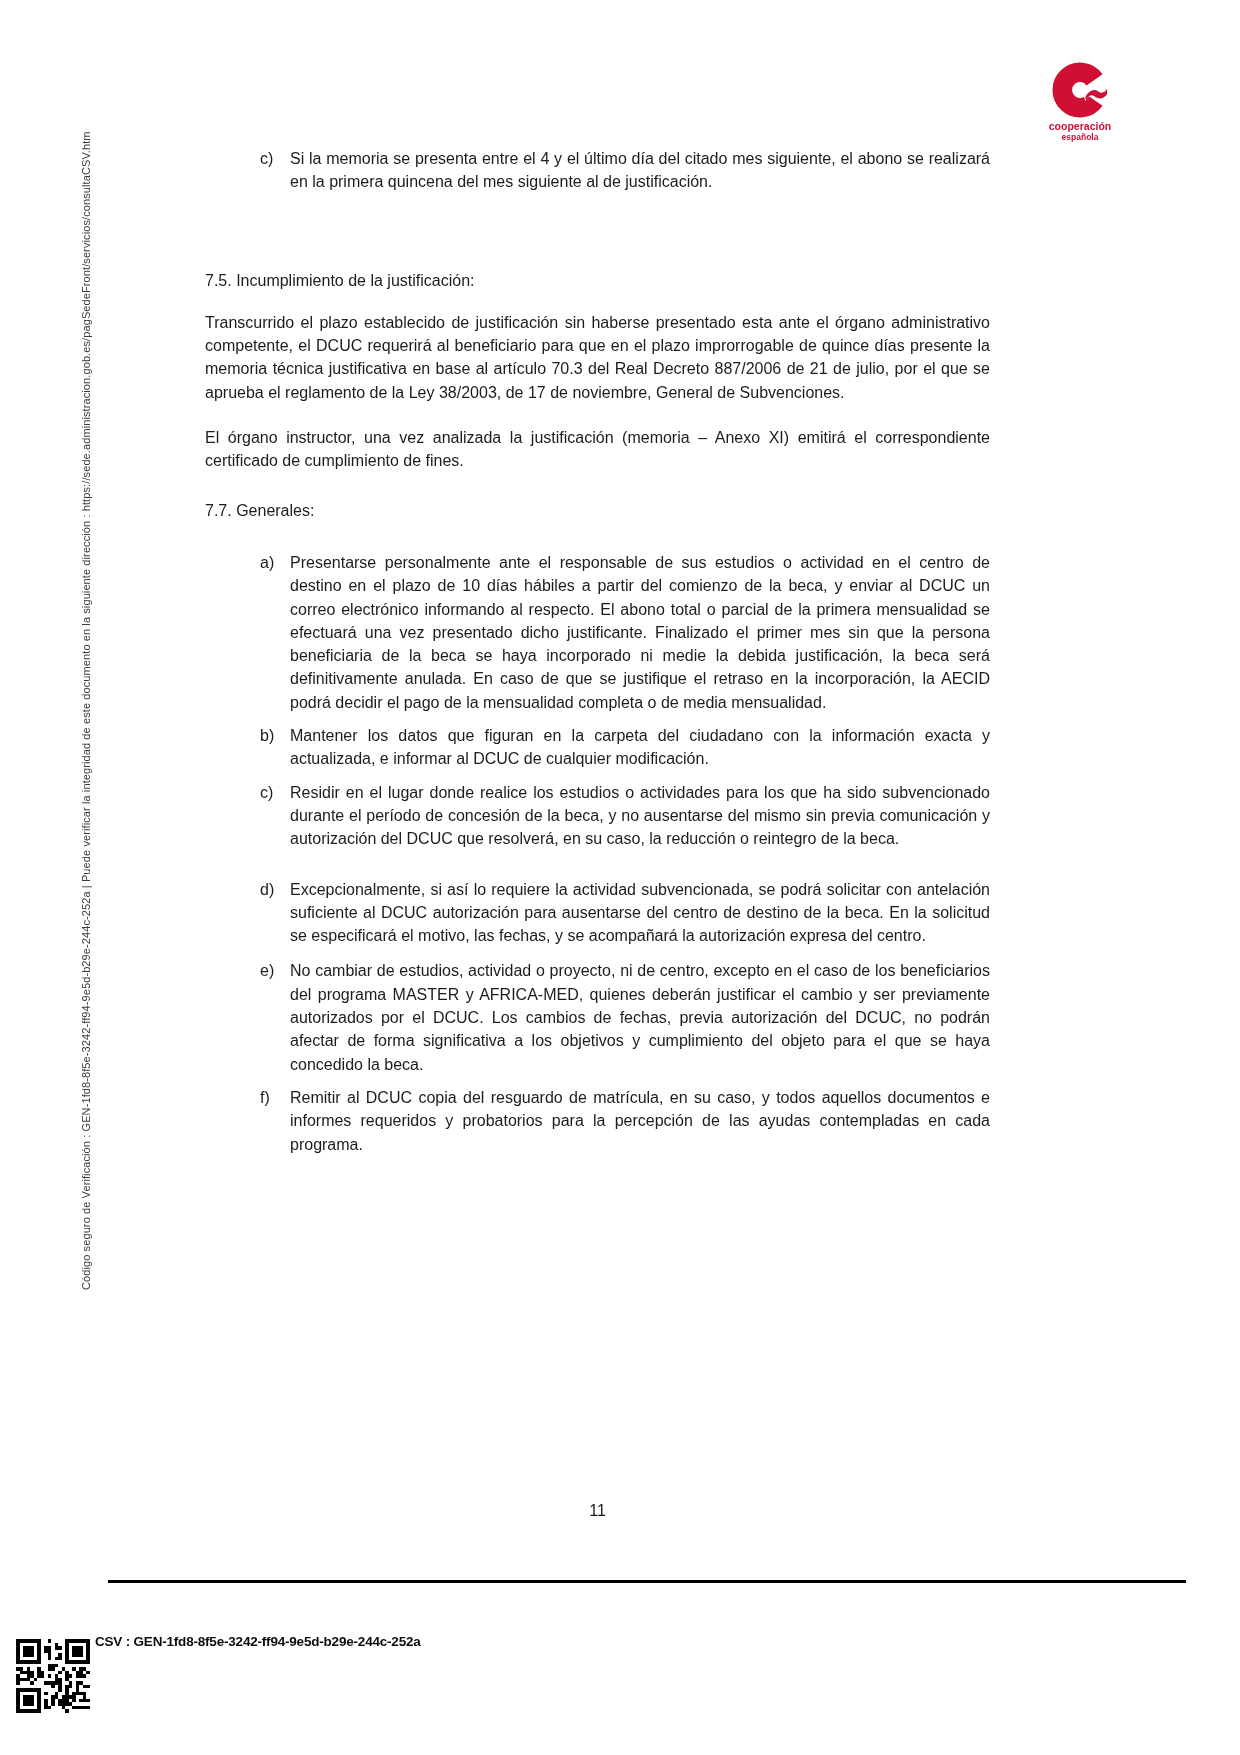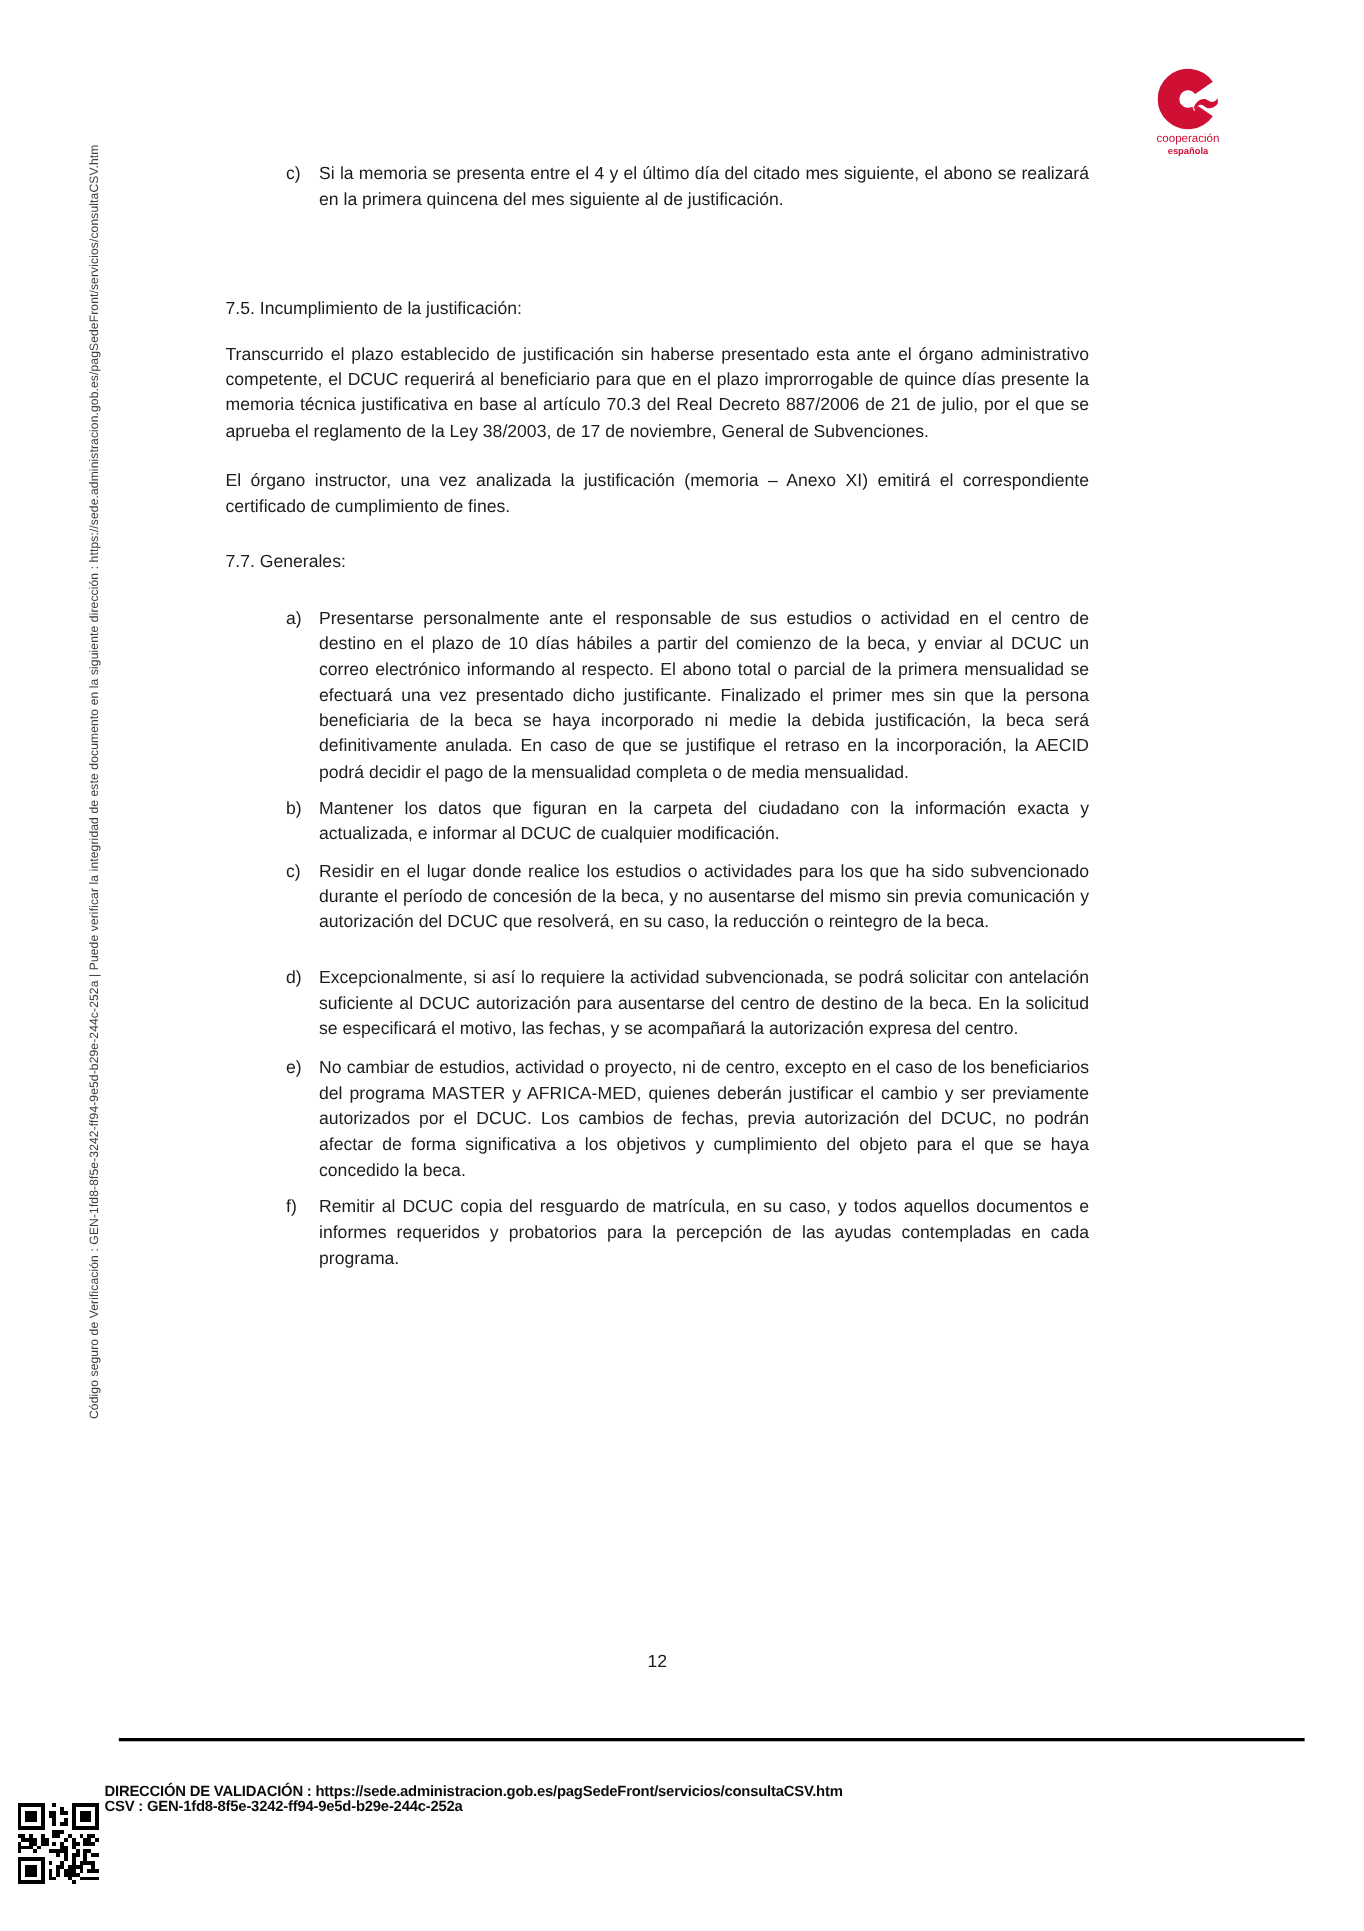--- a/index.html
+++ b/index.html
@@ -31,21 +31,21 @@
   .logo {
     position: absolute;
     left: 1040px;
     top: 62px;
     width: 80px;
     text-align: center;
   }
   .logo svg { display: block; margin: 0 auto; }
   .logo .l1 {
     font-size: 10.5px;
-    font-weight: normal;
+    font-weight: bold;
     color: #d00f35;
     line-height: 11px;
     margin-top: 3px;
   }
   .logo .l2 {
     font-size: 8.5px;
     font-weight: bold;
     color: #d00f35;
     line-height: 10px;
   }
@@ -170,25 +170,24 @@
     <div class="li">
       <span class="marker">e)</span>
       <span>No cambiar de estudios, actividad o proyecto, ni de centro, excepto en el caso de los beneficiarios del programa MASTER y AFRICA-MED, quienes deberán justificar el cambio y ser previamente autorizados por el DCUC. Los cambios de fechas, previa autorización del DCUC, no podrán afectar de forma significativa a los objetivos y cumplimiento del objeto para el que se haya concedido la beca.</span>
     </div>
     <div class="li li-f">
       <span class="marker">f)</span>
       <span>Remitir al DCUC copia del resguardo de matrícula, en su caso, y todos aquellos documentos e informes requeridos y probatorios para la percepción de las ayudas contempladas en cada programa.</span>
     </div>
   </div>
 
-  <div class="pagenum">12</div>
+  <div class="pagenum">11</div>
 
   <div class="footer-rule"></div>
   <div class="footer-line f1">CSV : GEN-1fd8-8f5e-3242-ff94-9e5d-b29e-244c-252a</div>
-  <div class="footer-line f2">DIRECCIÓN DE VALIDACIÓN : https://sede.administracion.gob.es/pagSedeFront/servicios/consultaCSV.htm</div>
 
   <div class="qr"><svg width="74" height="74" viewBox="0 0 21 21" shape-rendering="crispEdges" fill="#000">
         <rect x="9" y="0" width="1" height="1"></rect>
         <rect x="11" y="1" width="1" height="1"></rect>
         <rect x="8" y="2" width="1" height="1"></rect>
         <rect x="9" y="2" width="1" height="1"></rect>
         <rect x="11" y="2" width="1" height="1"></rect>
         <rect x="12" y="2" width="1" height="1"></rect>
         <rect x="8" y="3" width="1" height="1"></rect>
         <rect x="9" y="3" width="1" height="1"></rect>

